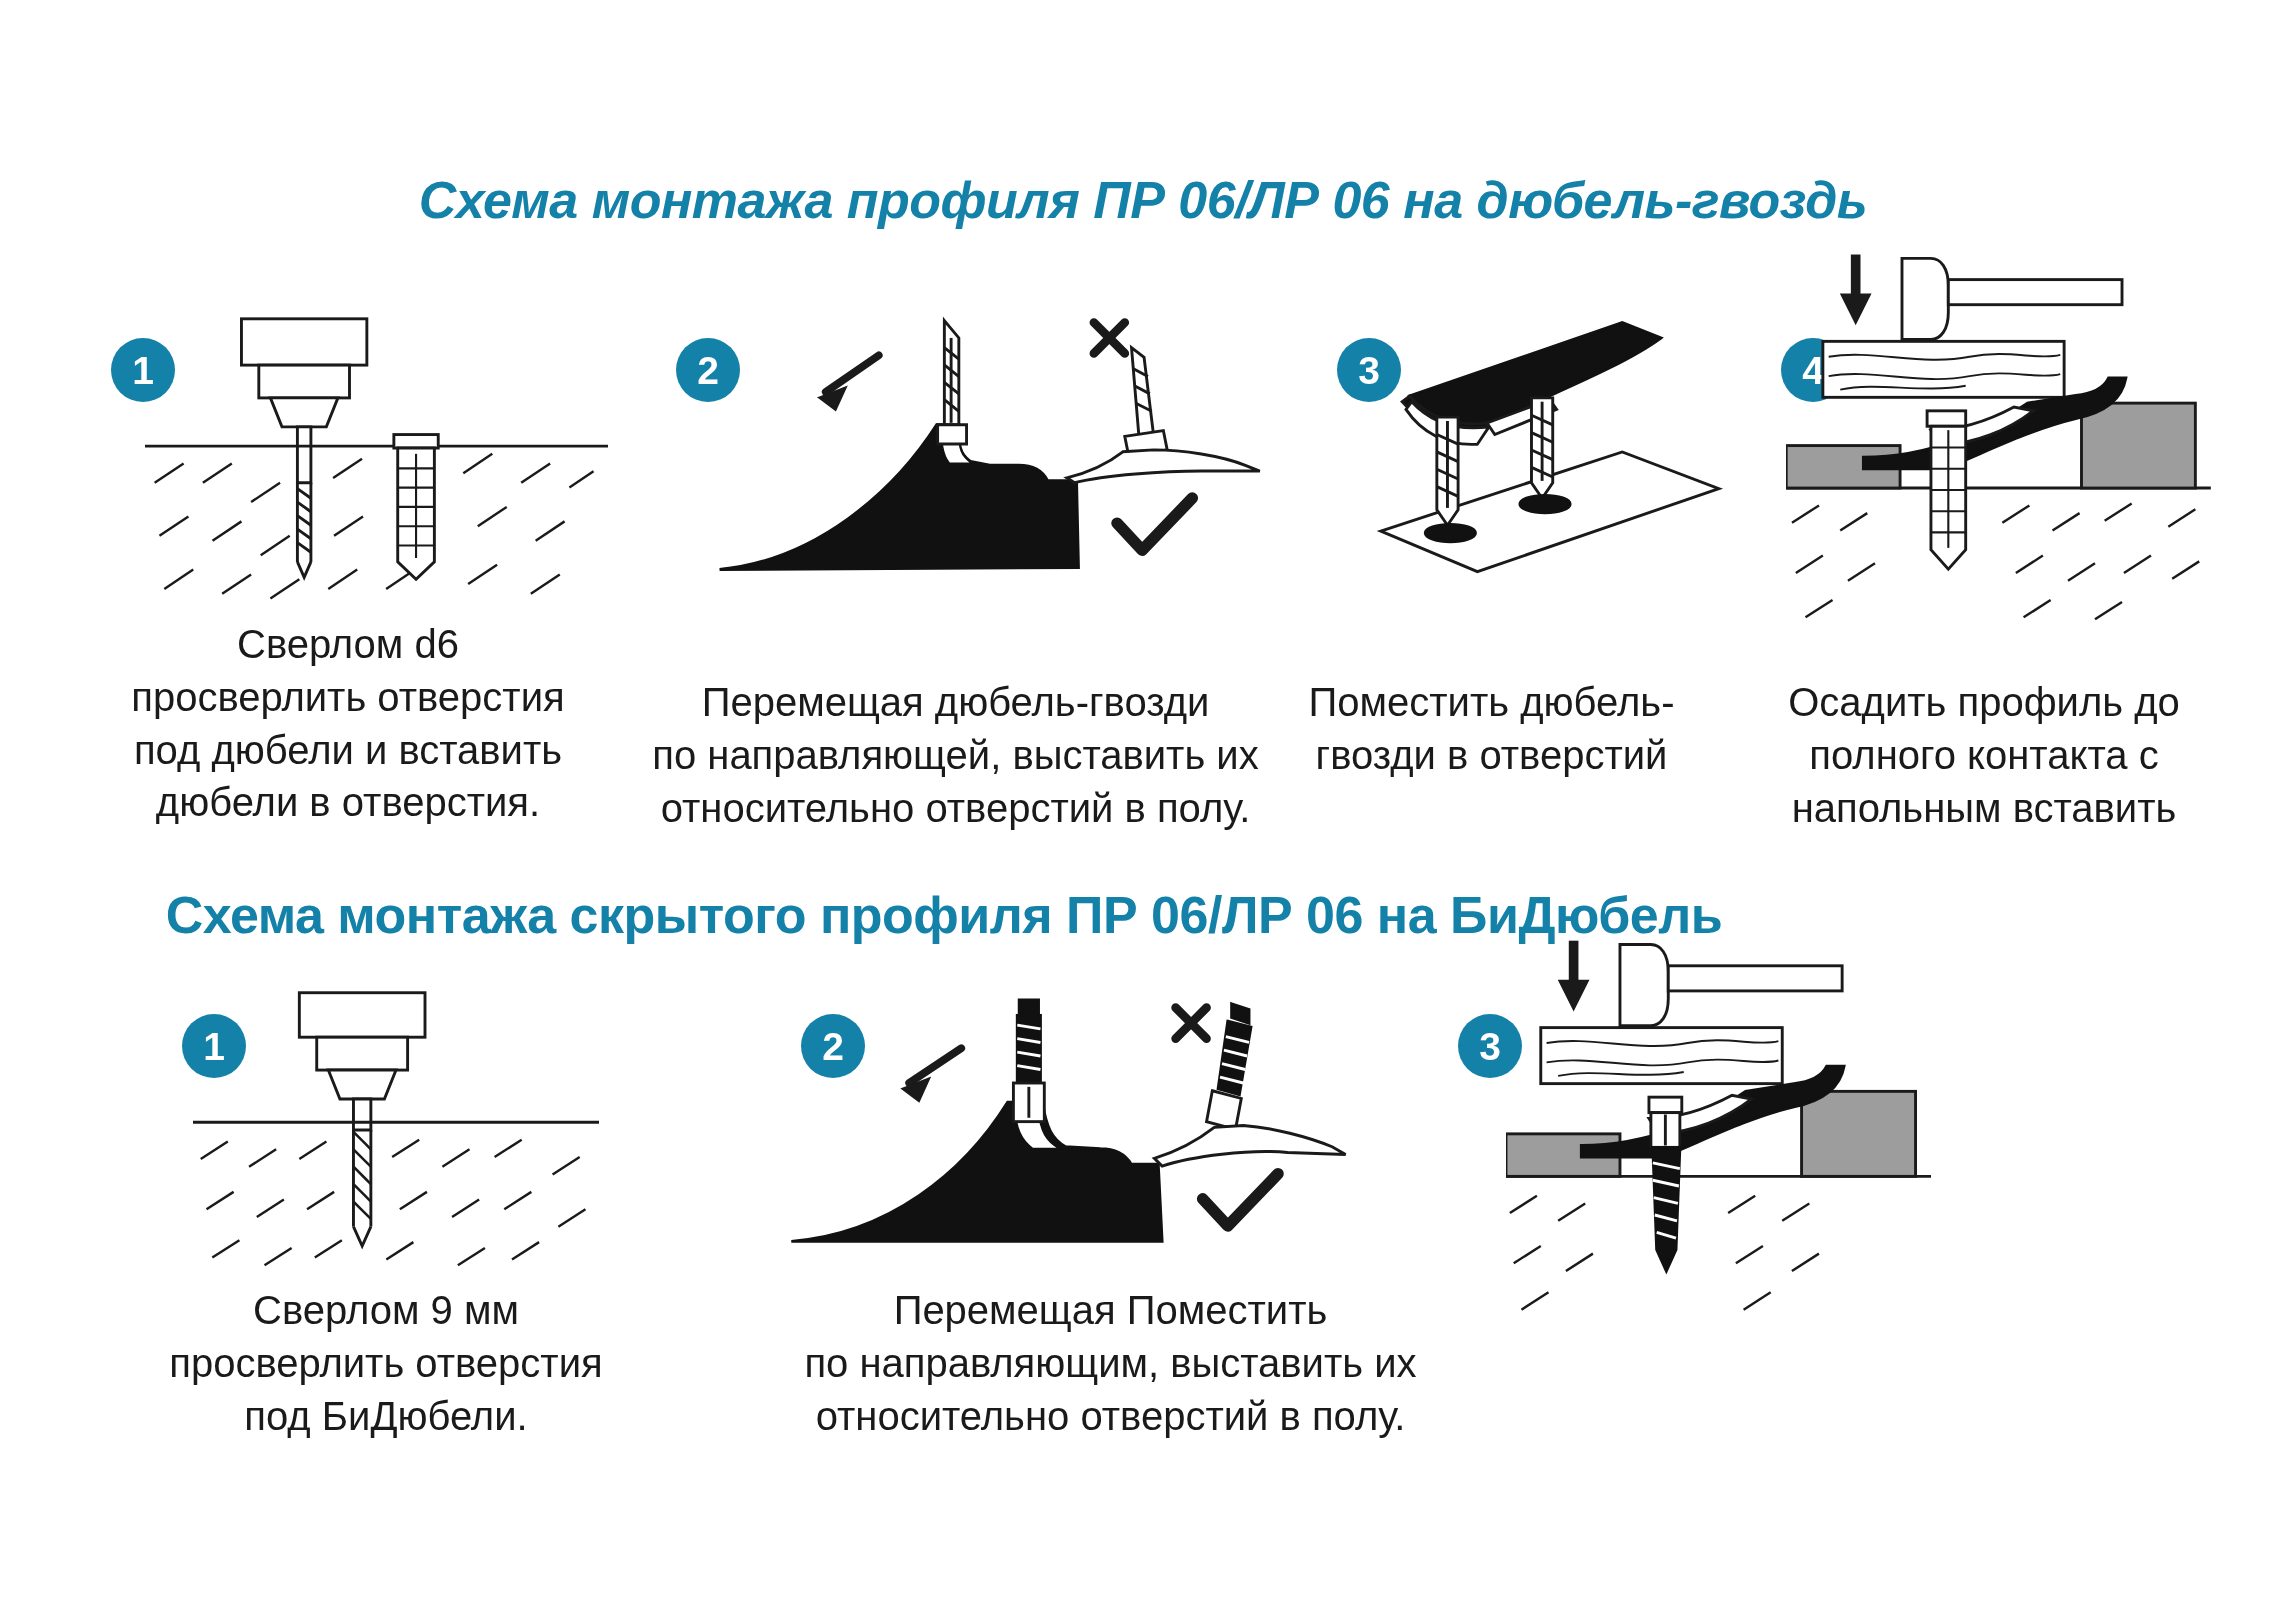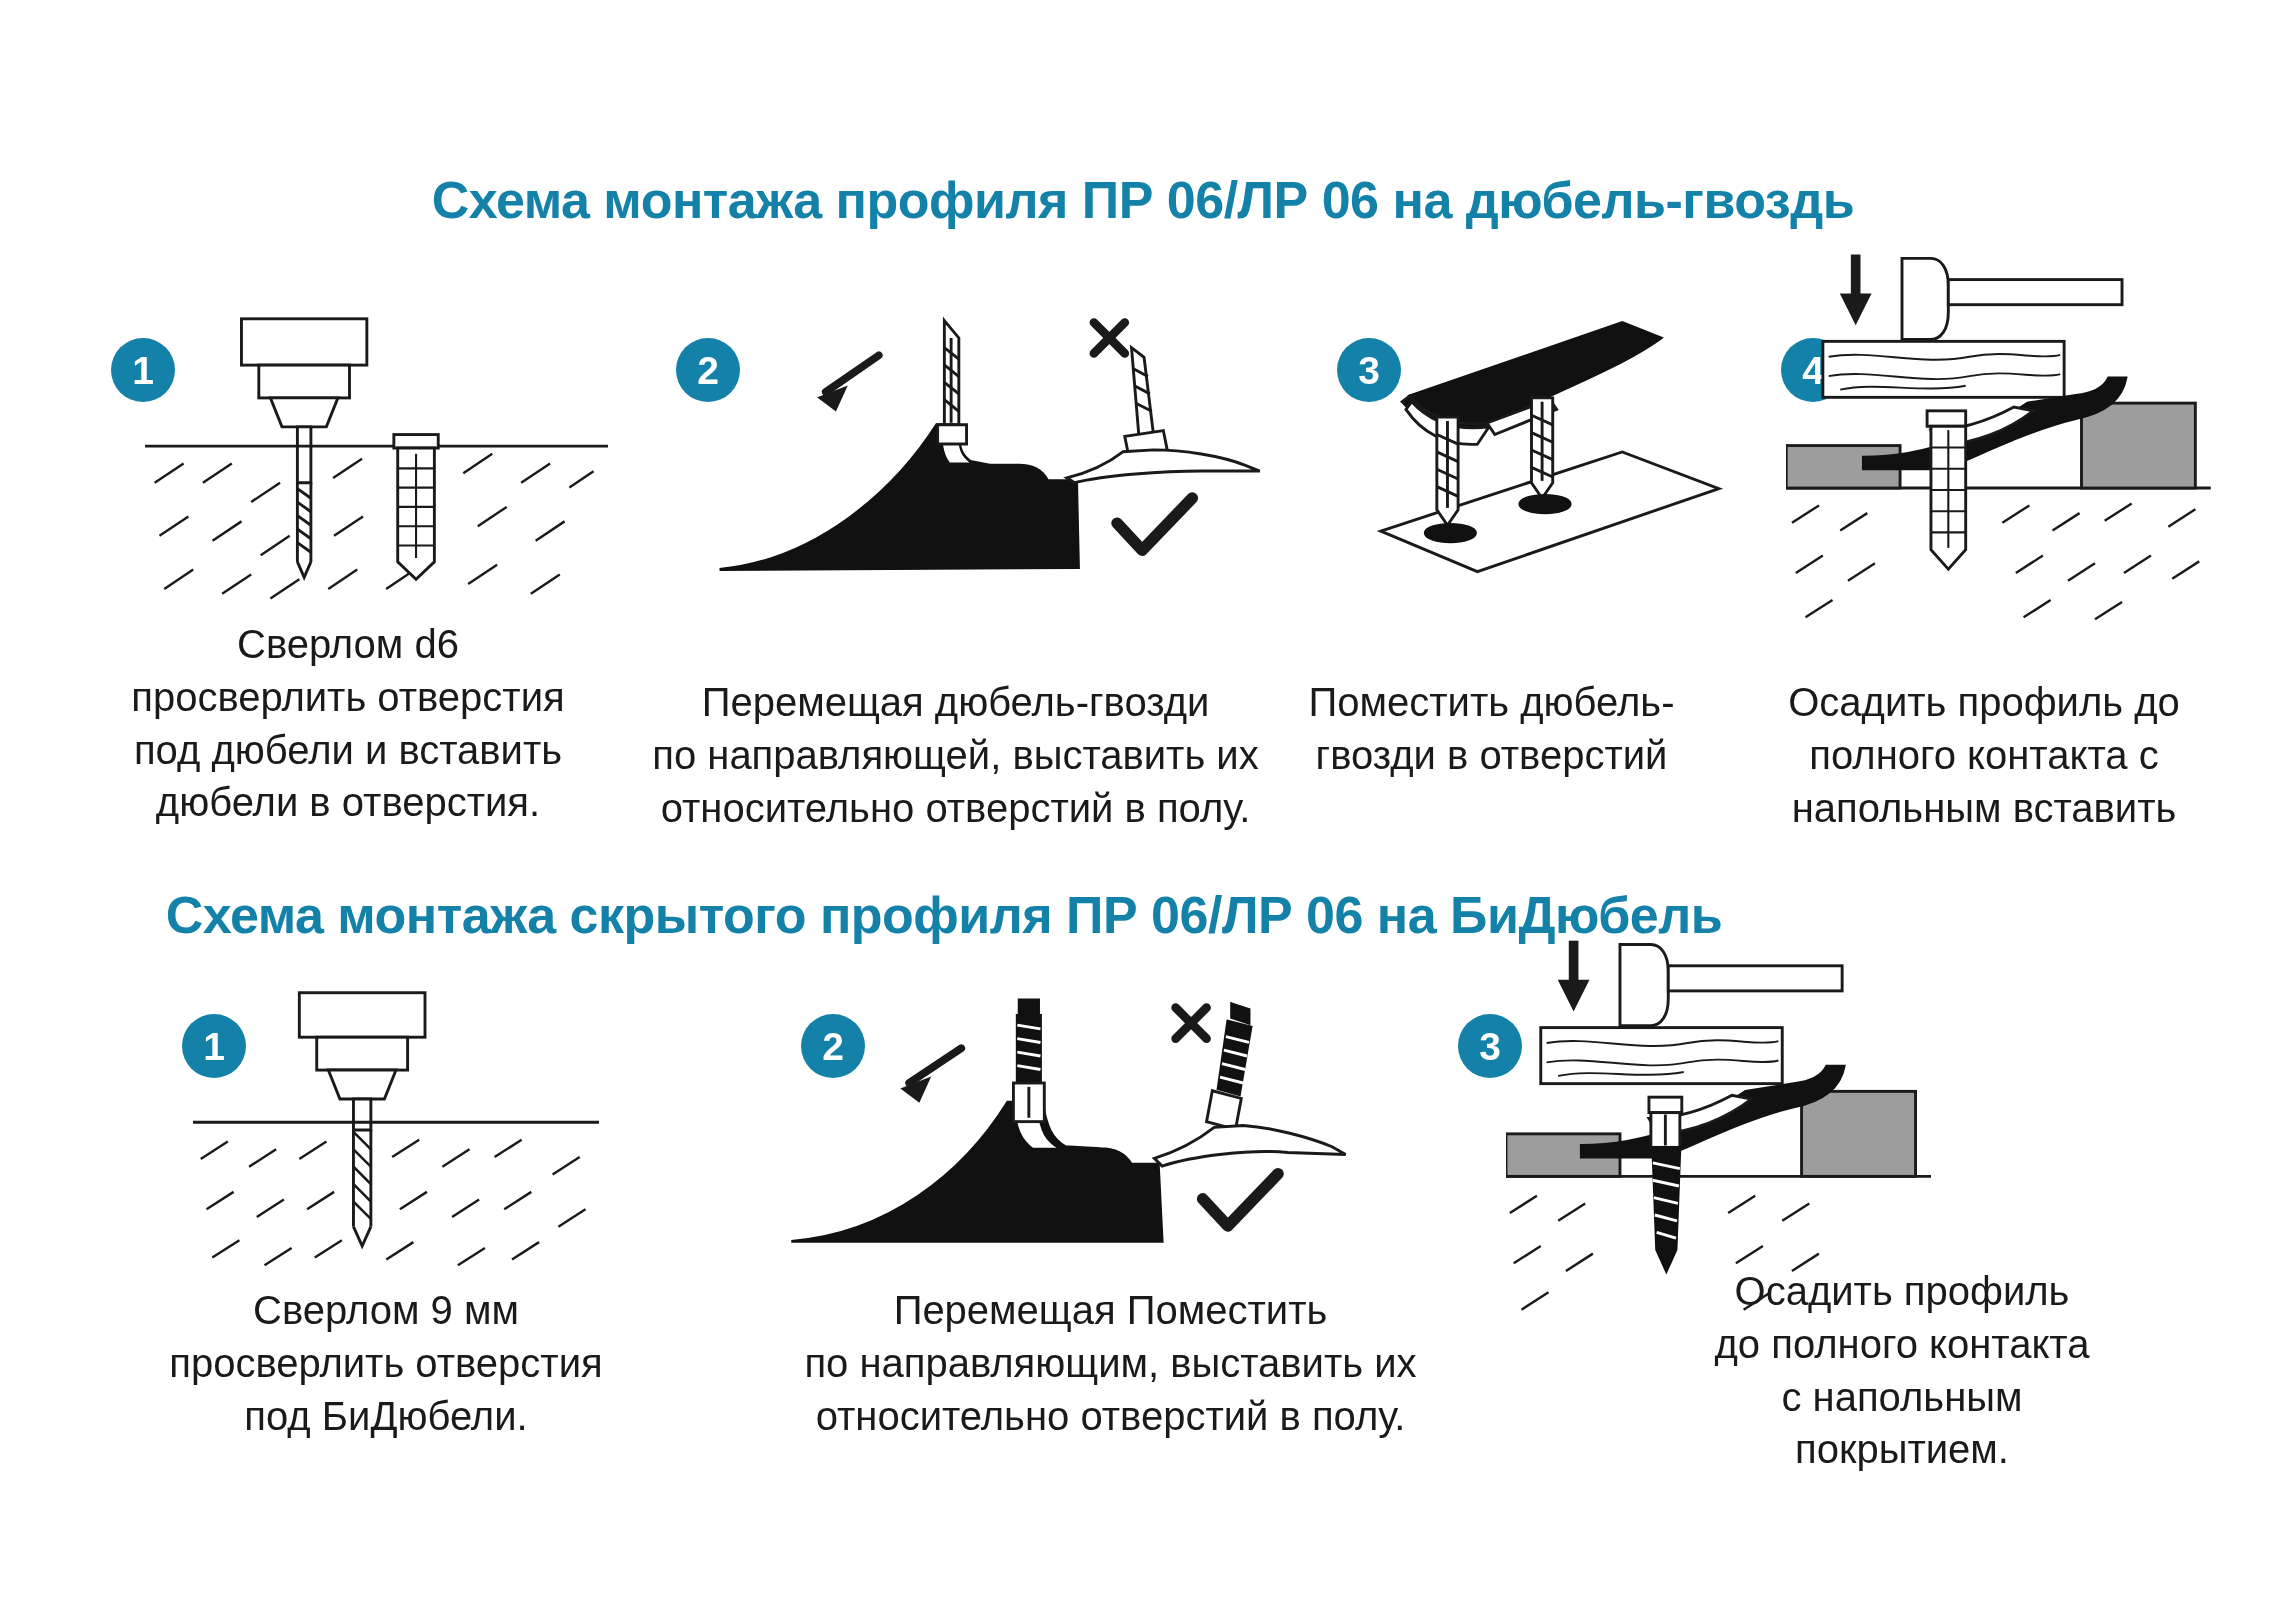--- a/index.html
+++ b/index.html
@@ -25,21 +25,21 @@
 
   
   .section-title {
     text-align: center;
     font-size: 52px;
     font-weight: bold;
     color: #1481a8;
     letter-spacing: -0.5px;
     white-space: nowrap;
   }
-  #title-1 { position: absolute; top: 135px; left: 0; width: 2286px; }
+  #title-1 { position: absolute; top: 135px; left: 0; width: 2286px; font-style: italic; }
   #title-2 { position: absolute; top: 850px; left: 4px; width: 1880px; }
 
   
   .badge {
     position: absolute;
     width: 64px;
     height: 64px;
     border-radius: 50%;
     background: #1481a8;
     color: #ffffff;
@@ -440,19 +440,15 @@
       </g>
     </svg>
   </div>
 
   <div class="caption" style="left:135px; top:1284px; width:502px;">Сверлом 9 мм
 просверлить отверстия
 под БиДюбели.</div>
   <div class="caption" style="left:763px; top:1284px; width:695px;">Перемещая Поместить
 по направляющим, выставить их
 относительно отверстий в полу.</div>
-  <div class="caption" style="left:1699px; top:1265px; width:406px;">Осадить профиль
-до полного контакта
-с напольным
-покрытием.</div>
 
 </div>
 
 
 </body></html>

